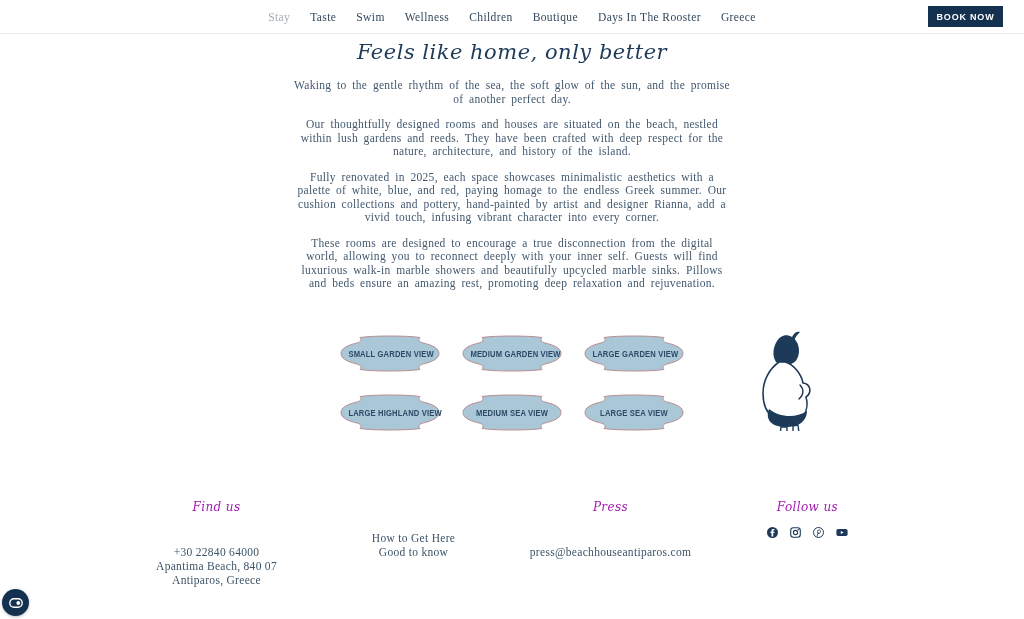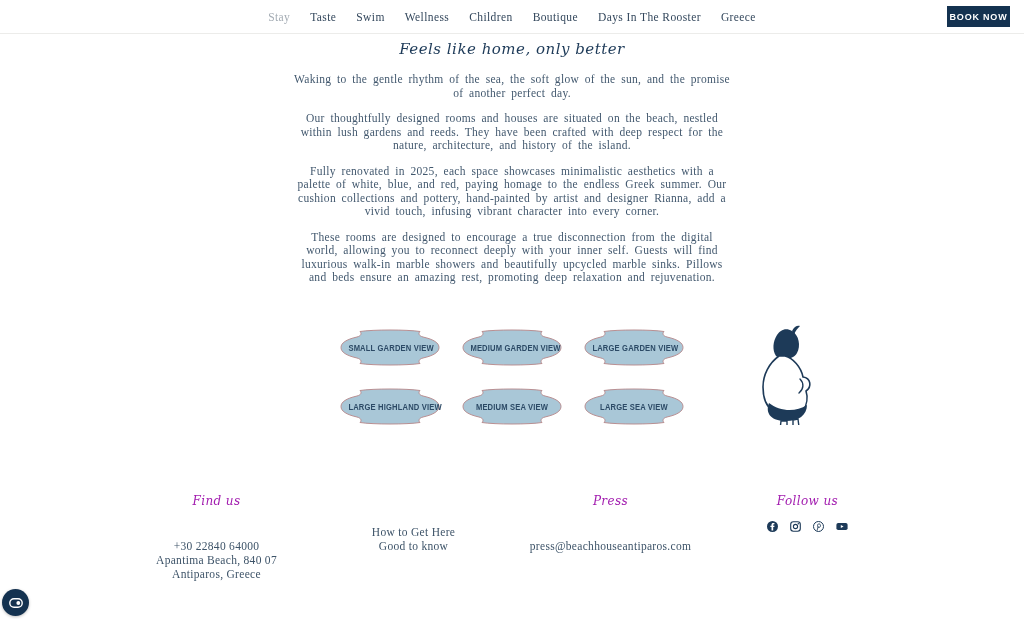--- a/index.html
+++ b/index.html
@@ -27,40 +27,40 @@
     font-size:11.5px;
     letter-spacing:.4px;
     color:#33475c;
     text-decoration:none;
     cursor:pointer;
     text-align:right;
   }
   .nav a.active { color:#a4acb4; }
   .book-now {
     position:absolute;
-    right:14px; top:6px;
-    width:63px; height:21px;
+    right:21px; top:6px;
+    width:75px; height:21px;
     background:#143250;
     color:#ffffff;
     border:none;
     font-family:"Liberation Sans", sans-serif;
     font-weight:700;
     font-size:9px;
     letter-spacing:.8px;
     cursor:pointer;
   }
 
   
   .page-title {
     margin-top:6px;
     text-align:center;
     font-family:"DejaVu Serif", serif;
     font-style:italic;
     font-weight:500;
-    font-size:15px;
+    font-size:21px;
     letter-spacing:.5px;
     color:#1d3a58;
   }
   .intro {
     width:436px;
     margin:15px auto 0;
     text-align:center;
     font-size:11.5px;
     line-height:13.5px;
     letter-spacing:.3px;

